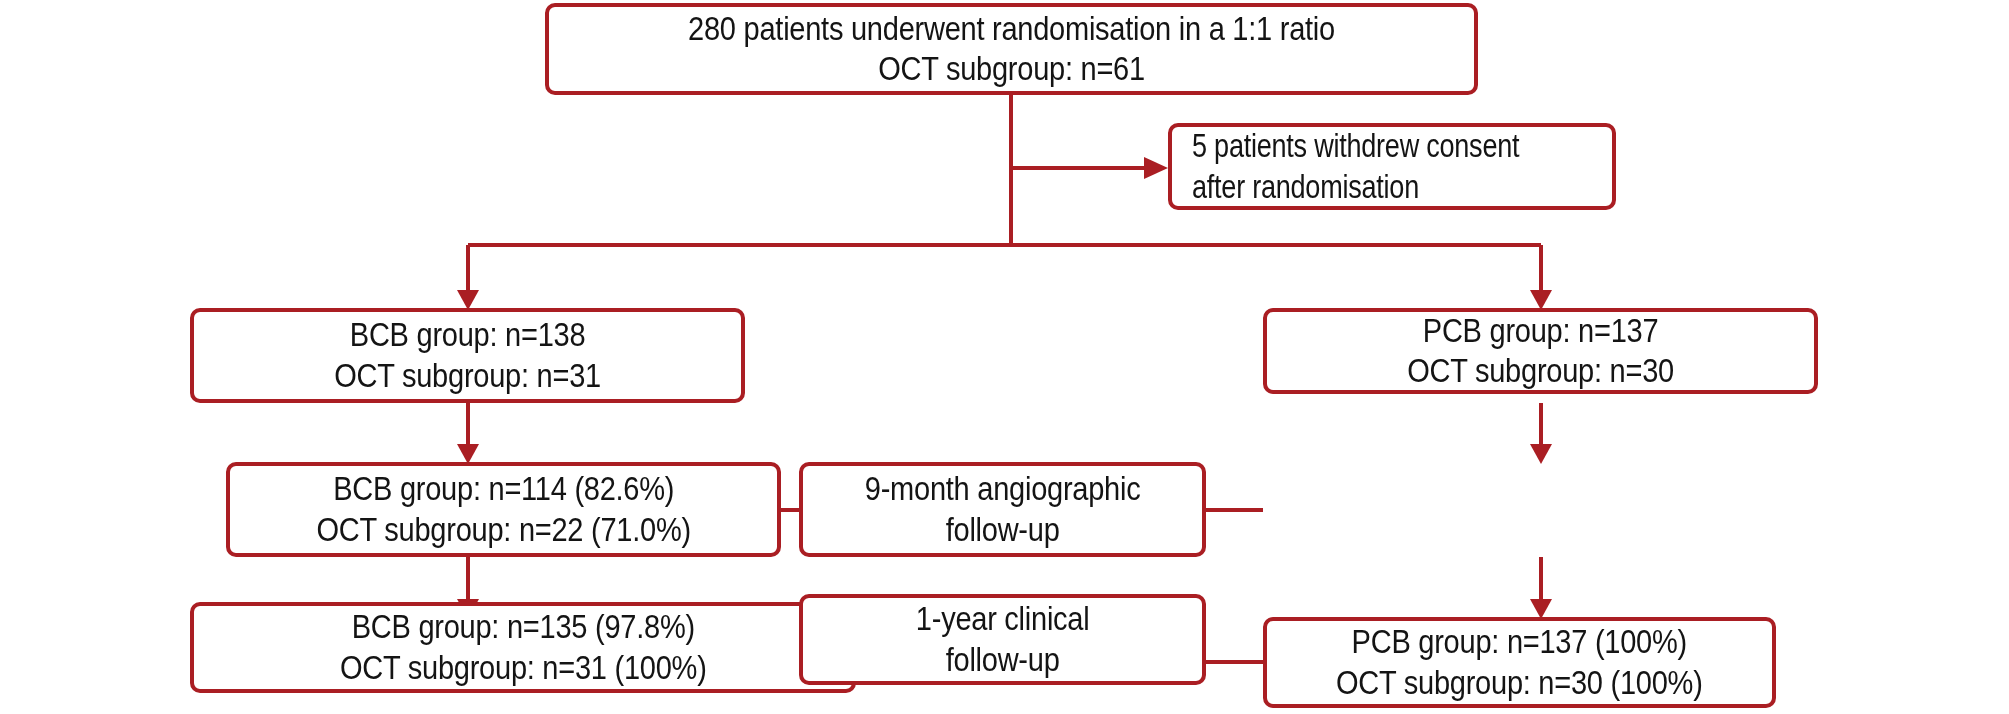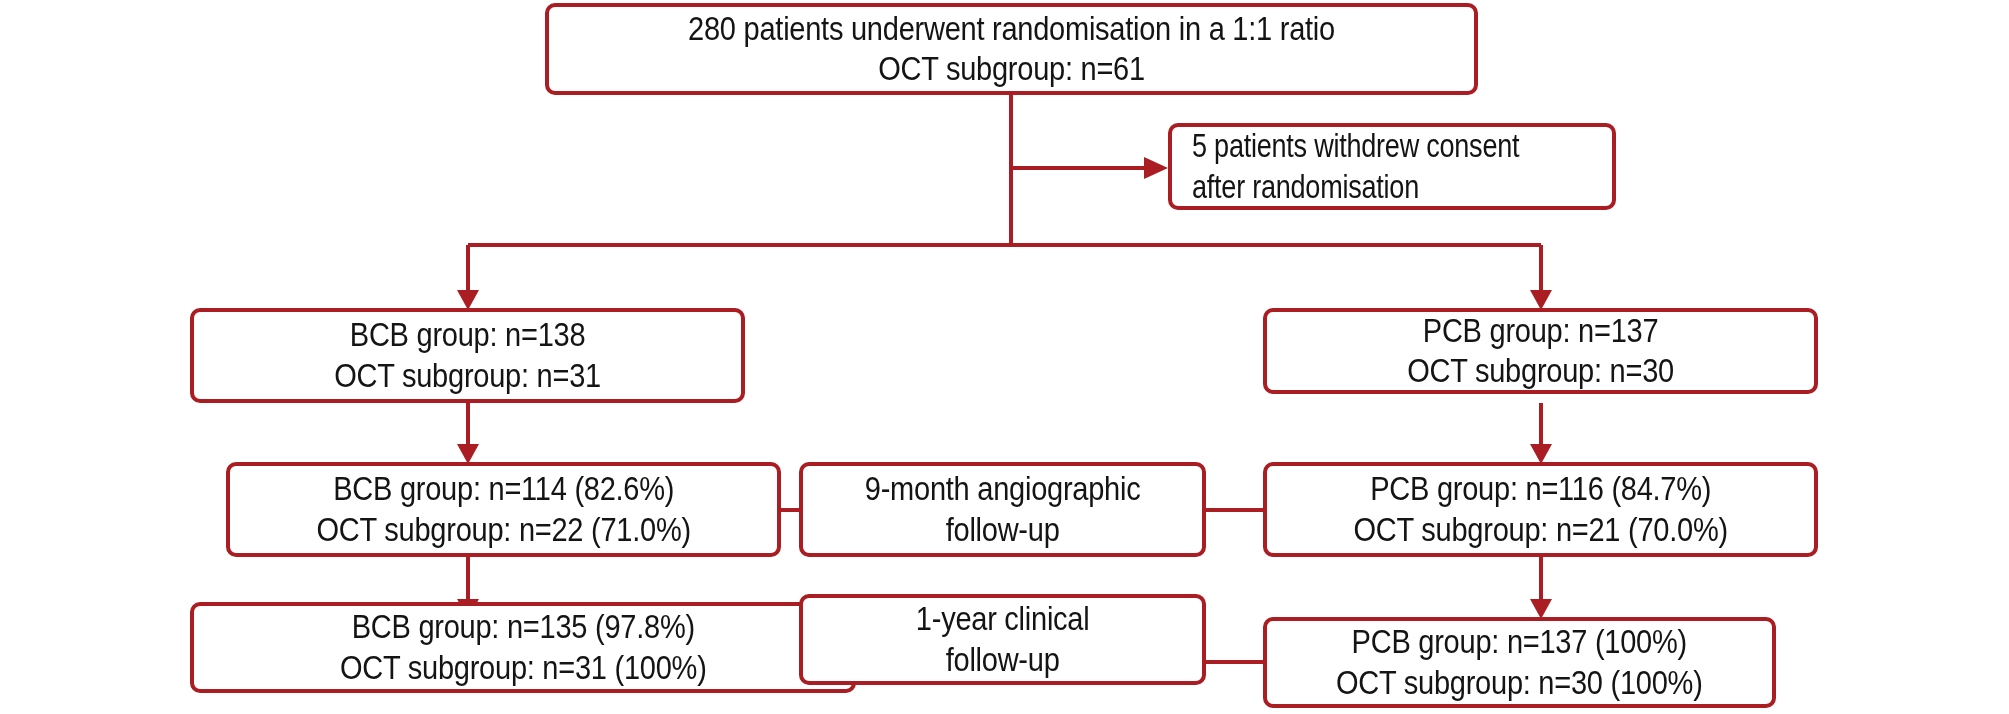--- a/index.html
+++ b/index.html
@@ -120,26 +120,20 @@
     </div>
   </div>
 
   <div class="box" style="left:799px; top:462px; width:407px; height:95px;">
     <div class="txt">
       <span class="line">9-month angiographic</span>
       <span class="line">follow-up</span>
     </div>
   </div>
 
-  <div class="box" style="left:1263px; top:462px; width:555px; height:95px;">
-    <div class="txt">
-      <span class="line">PCB group: n=116 (84.7%)</span>
-      <span class="line">OCT subgroup: n=21 (70.0%)</span>
-    </div>
-  </div>
 
   <div class="box" style="left:190px; top:602px; width:666px; height:91px;">
     <div class="txt">
       <span class="line">BCB group: n=135 (97.8%)</span>
       <span class="line">OCT subgroup: n=31 (100%)</span>
     </div>
   </div>
 
   <div class="box" style="left:799px; top:594px; width:407px; height:91px;">
     <div class="txt">

